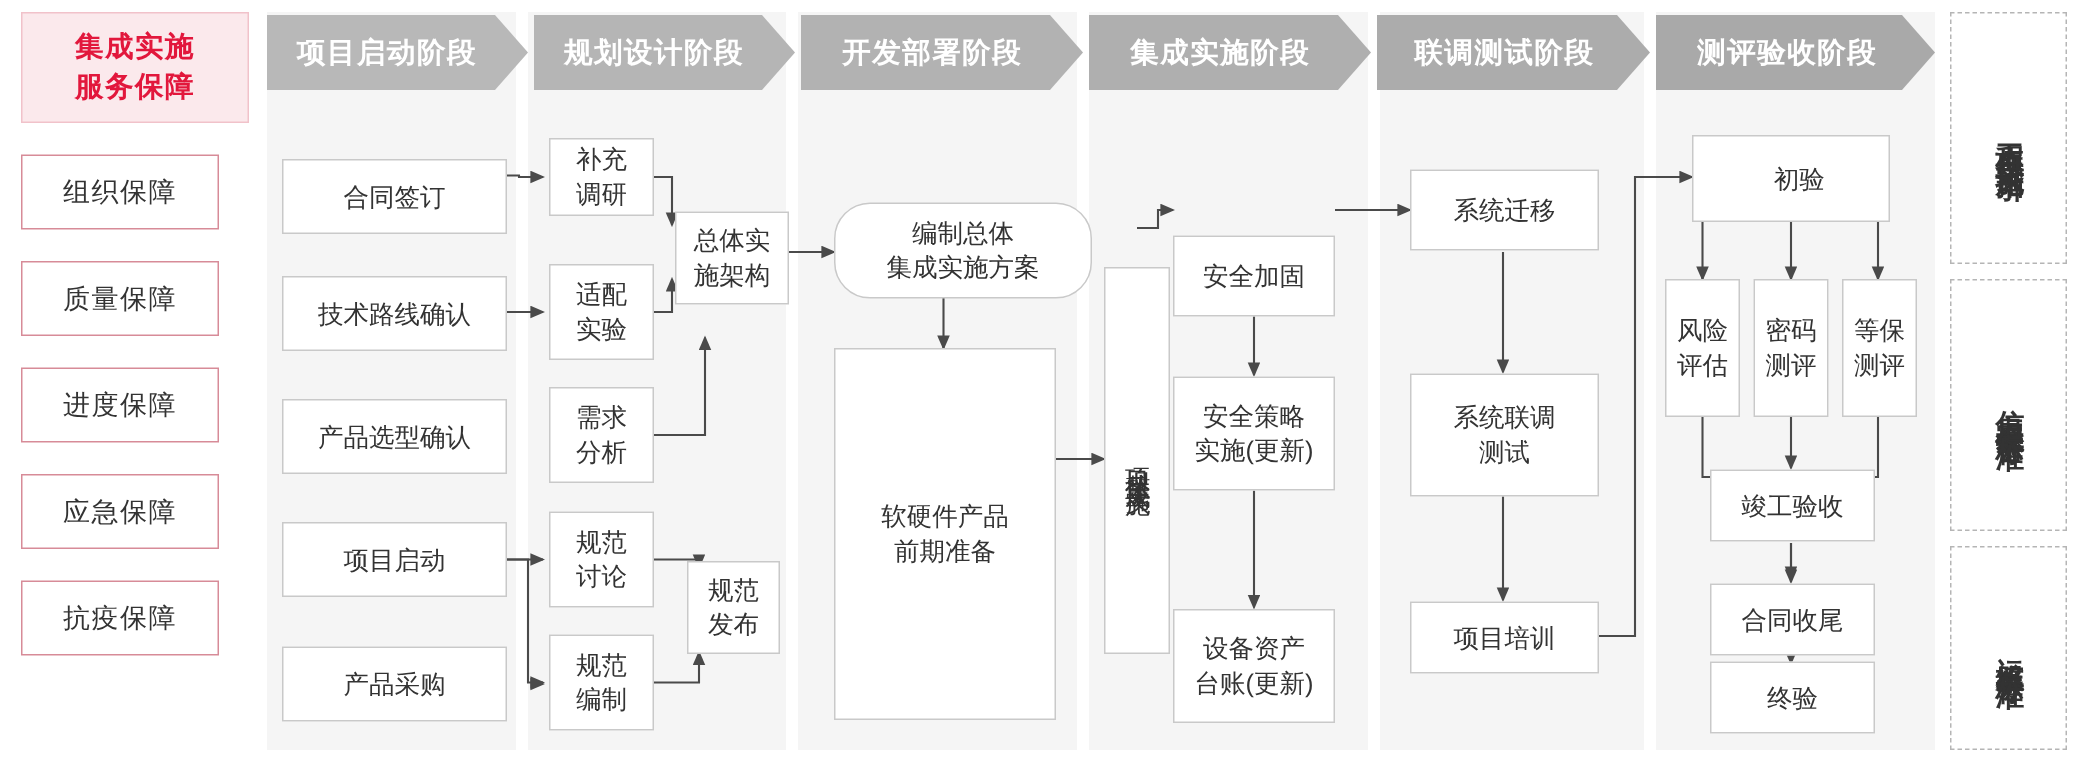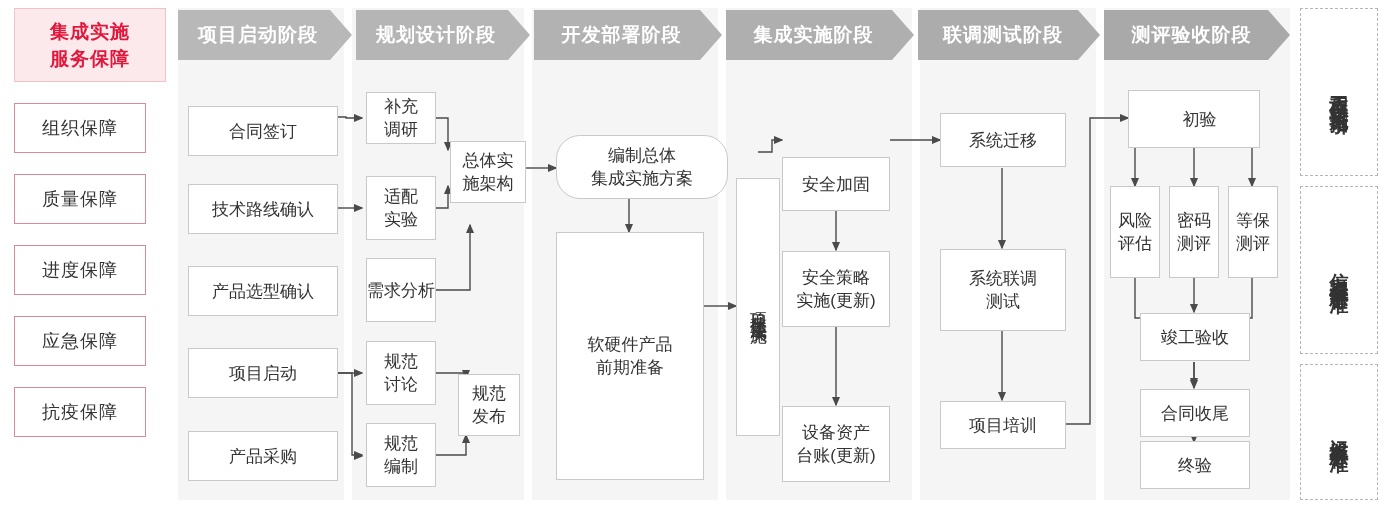--- a/index.html
+++ b/index.html
@@ -257,21 +257,21 @@
   <div class="node" style="left:188px; top:431px; width:150px; height:50px;">产品采购</div>
 
   <div class="node" style="left:366px; top:92px; width:70px; height:52px; flex-direction:column;">
     <span>补充</span>
     <span>调研</span>
   </div>
   <div class="node" style="left:366px; top:176px; width:70px; height:64px; flex-direction:column;">
     <span>适配</span>
     <span>实验</span>
   </div>
-  <div class="node" style="left:366px; top:258px; width:70px; height:64px; flex-direction:row;">
+  <div class="node" style="left:366px; top:258px; width:70px; height:64px; flex-direction:column;">
     <span>需求</span>
     <span>分析</span>
   </div>
   <div class="node" style="left:366px; top:341px; width:70px; height:64px; flex-direction:column;">
     <span>规范</span>
     <span>讨论</span>
   </div>
   <div class="node" style="left:366px; top:423px; width:70px; height:64px; flex-direction:column;">
     <span>规范</span>
     <span>编制</span>

